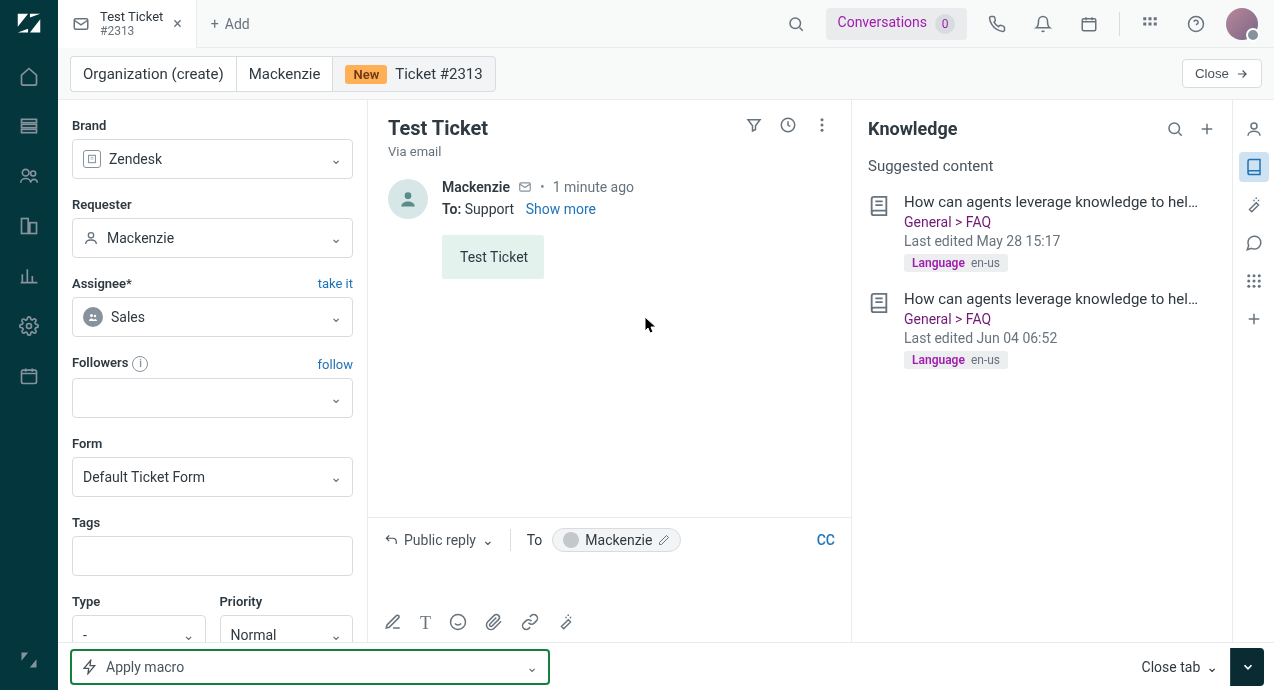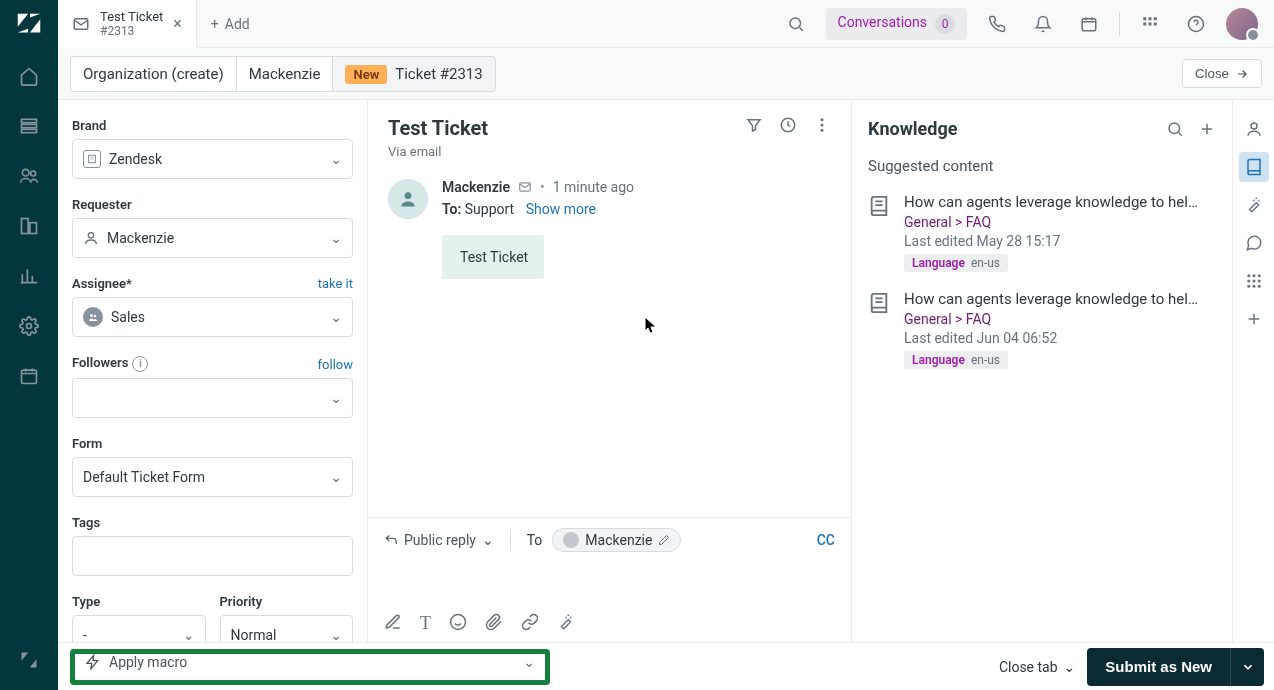--- a/index.html
+++ b/index.html
@@ -98,21 +98,21 @@
 .article .aicon { width:24px; height:24px; color:#68737d; flex-shrink:0; margin-top:2px; }
 .article .atitle { font-size:15px; color:#2f3941; white-space:nowrap; overflow:hidden; text-overflow:ellipsis; max-width:300px; cursor:pointer; }
 .article .abread { color:#701a75; font-size:14px; margin-top:3px; }
 .article .aedit { color:#68737d; font-size:14px; margin-top:3px; }
 .lang-badge { display:inline-flex; align-items:center; gap:6px; background:#edeeef; padding:2px 8px; border-radius:3px; margin-top:5px; font-size:12px; }
 .lang-badge .lab { font-weight:600; color:#a21caf; }
 .lang-badge .val { color:#68737d; }
 
 
 .footer { position:absolute; left:58px; right:0; bottom:0; height:48px; border-top:1px solid #e9ebed; display:flex; align-items:center; padding:0 10px 0 12px; background:#fff; }
-.macro-box { flex:0 0 480px; border:5px solid #15803d; border-radius:4px; height:36px; display:flex; padding:0 10px; gap:8px; cursor:pointer; color:#49545c; }
+.macro-box { flex:0 0 480px; border:2px solid #15803d; border-radius:4px; height:36px; display:flex; align-items:center; padding:0 10px; gap:8px; cursor:pointer; color:#49545c; }
 .macro-box .chev { margin-left:auto; color:#68737d; }
 .close-tab { margin-left:auto; display:flex; align-items:center; gap:6px; color:#2f3941; cursor:pointer; padding:0 12px; }
 .submit-group { display:flex; }
 .submit-btn { background:#0b2b33; color:#fff; border:none; padding:0 18px; height:38px; border-radius:4px 0 0 4px; font-weight:600; font-size:15px; cursor:pointer; }
 .submit-chev { background:#0b2b33; color:#fff; width:34px; height:38px; border:none; border-left:1px solid #2a4a52; border-radius:0 4px 4px 0; cursor:pointer; display:flex; align-items:center; justify-content:center; }
 
 svg { display:block; }
 
 .cursor-fake { position:absolute; left:644px; top:316px; pointer-events:none; }
 </style>
@@ -555,21 +555,20 @@
         <path d="M13 2 3 14h7l-1 8 10-12h-7l1-8z"></path>
       </svg>
     <span>Apply macro</span>
     <span class="chev">⌄</span>
   </div>
   <div class="close-tab">
     <span>Close tab</span>
     <span>⌄</span>
   </div>
   <div class="submit-group">
-    <button class="submit-btn">Submit as New</button>
     <button class="submit-chev">
         <svg width="14" height="14" viewBox="0 0 24 24" fill="none" stroke="currentColor" stroke-width="3">
           <path d="M6 9l6 6 6-6"></path>
         </svg>
       </button>
   </div>
 </div>
 
 <svg class="cursor-fake" width="14" height="18" viewBox="0 0 14 18">
     <path d="M1 1l0 14 3-3 2 5 3-1-2-5 5 0z" fill="#000" stroke="#fff" stroke-width="1"></path>

